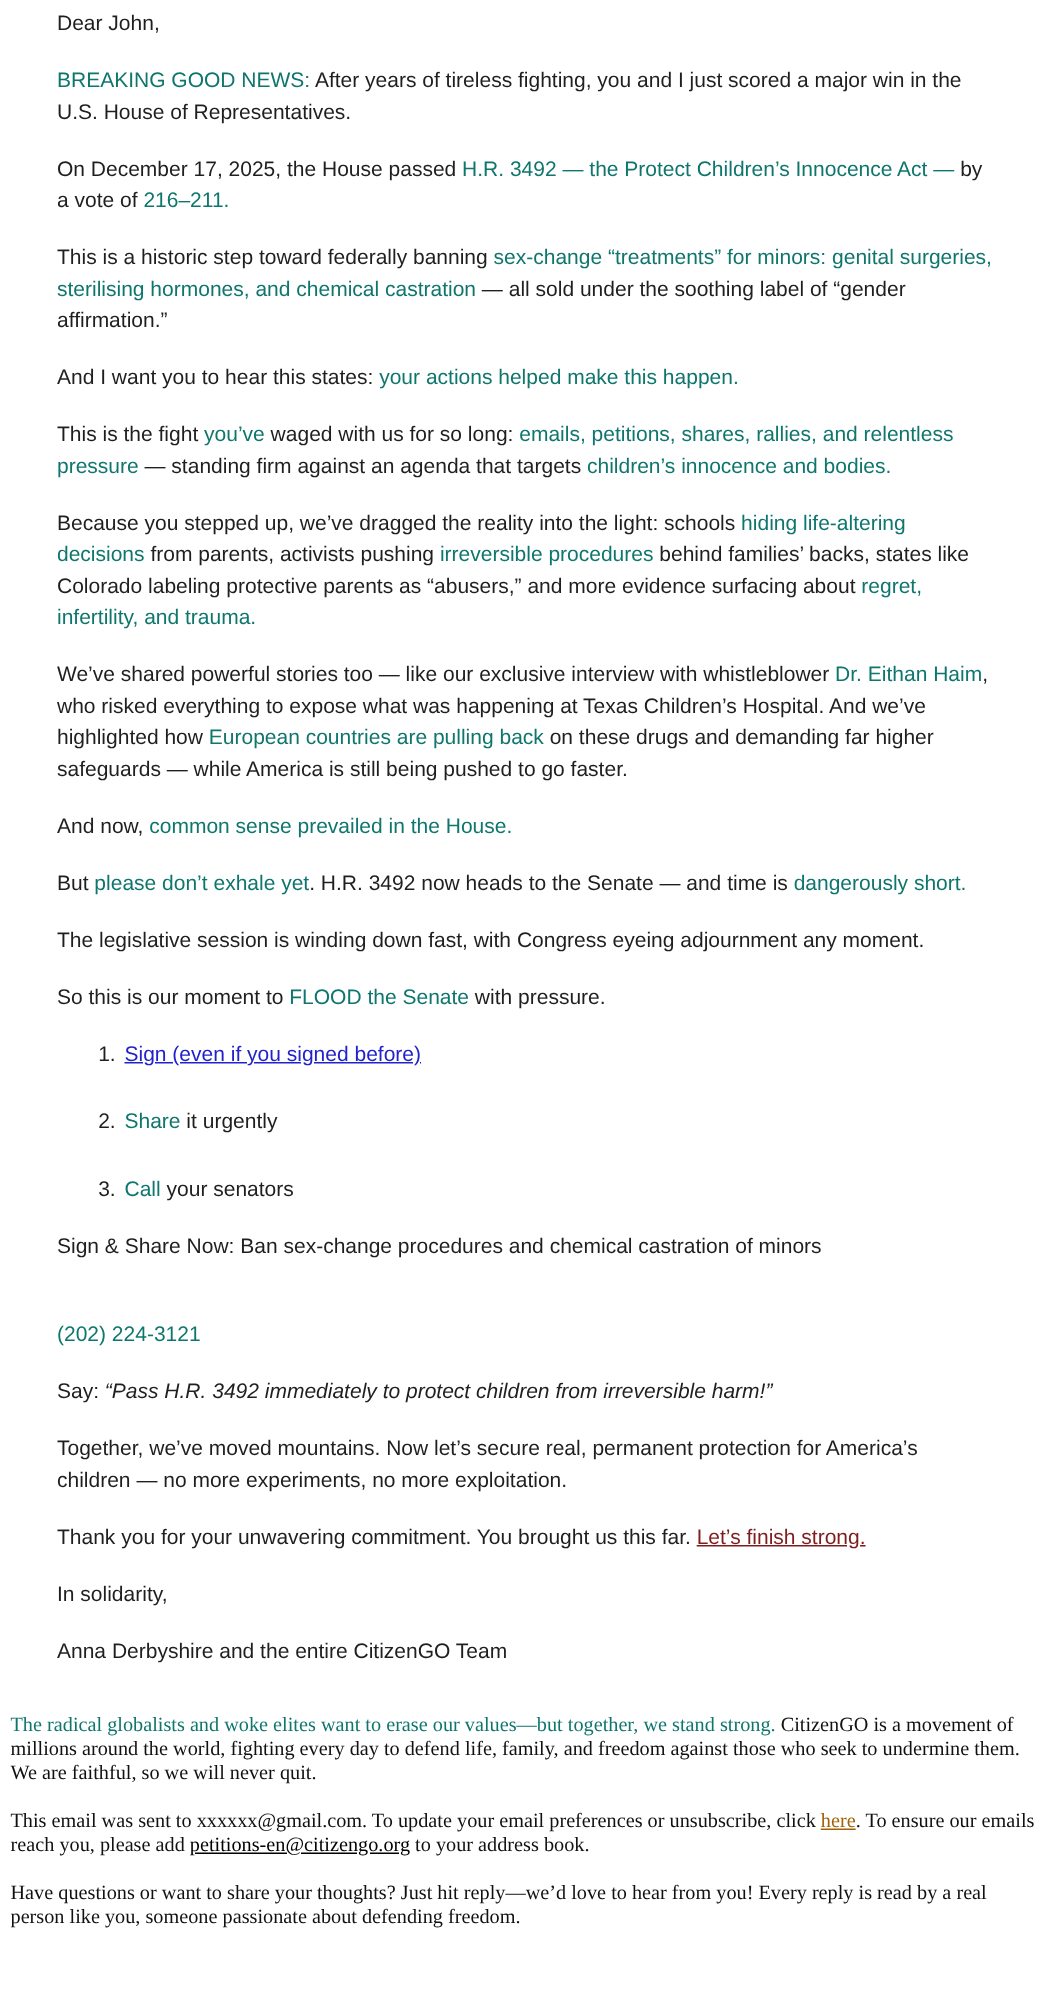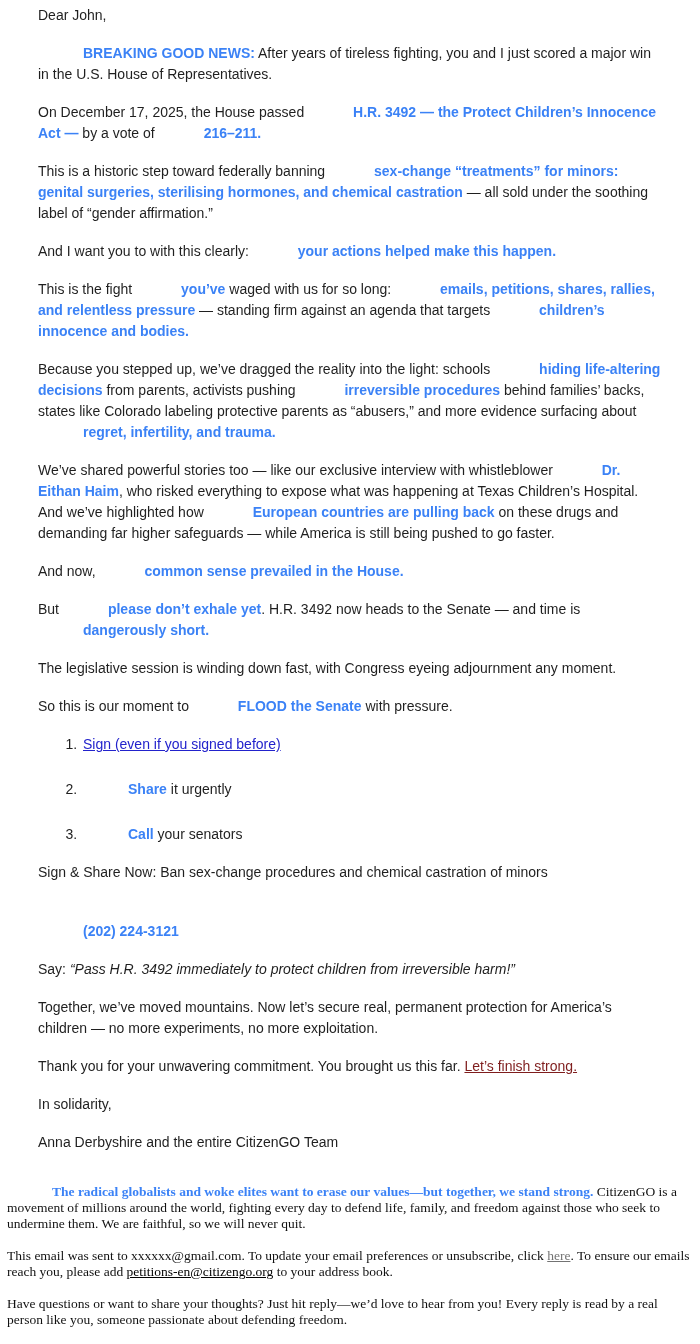--- a/index.html
+++ b/index.html
@@ -25,21 +25,21 @@
   .email-body ol {
     margin: 14px 0 17px 0;
     padding-left: 43px;
   }
   .email-body li {
     padding-left: 2px;
   }
   .email-body li:not(:last-child) {
     margin-bottom: 24px;
   }
-  .b { font-weight: bold; color: #3b82f6; margin-left: 45px; }
+  .b { font-weight: normal; color: #0f766e; }
   .i { font-style: italic; }
   a.link {
     text-decoration: underline;
     cursor: pointer;
   }
   .email-footer {
     padding: 10px 7px 6px 7px;
     font-family: "Liberation Serif", serif;
     font-size: 13.5px;
     line-height: 16px;
@@ -50,21 +50,21 @@
   }
 </style>
 </head>
 <body>
 
 <div class="email-body">
     <p><span>Dear John,</span></p>
     <p><span class="b">BREAKING GOOD NEWS:</span><span> After years of tireless fighting, you and I just scored a major win in the U.S. House of Representatives.</span></p>
     <p><span>On December 17, 2025, the House passed </span><span class="b">H.R. 3492 — the Protect Children’s Innocence Act —</span><span> by a vote of </span><span class="b">216–211.</span></p>
     <p><span>This is a historic step toward federally banning </span><span class="b">sex-change “treatments” for minors: genital surgeries, sterilising hormones, and chemical castration</span><span> — all sold under the soothing label of “gender affirmation.”</span></p>
-    <p><span>And I want you to with this clearly: </span><span class="b">your actions helped make this happen.</span></p>
+    <p><span>And I want you to hear this states: </span><span class="b">your actions helped make this happen.</span></p>
     <p><span>This is the fight </span><span class="b">you’ve</span><span> waged with us for so long: </span><span class="b">emails, petitions, shares, rallies, and relentless pressure</span><span> — standing firm against an agenda that targets </span><span class="b">children’s innocence and bodies.</span></p>
     <p><span>Because you stepped up, we’ve dragged the reality into the light: schools </span><span class="b">hiding life-altering decisions</span><span> from parents, activists pushing </span><span class="b">irreversible procedures</span><span> behind families’ backs, states like Colorado labeling protective parents as “abusers,” and more evidence surfacing about </span><span class="b">regret, infertility, and trauma.</span></p>
     <p><span>We’ve shared powerful stories too — like our exclusive interview with whistleblower </span><span class="b">Dr. Eithan Haim</span><span>, who risked everything to expose what was happening at Texas Children’s Hospital. And we’ve highlighted how </span><span class="b">European countries are pulling back</span><span> on these drugs and demanding far higher safeguards — while America is still being pushed to go faster.</span></p>
     <p><span>And now, </span><span class="b">common sense prevailed in the House.</span></p>
     <p><span>But </span><span class="b">please don’t exhale yet</span><span>. H.R. 3492 now heads to the Senate — and time is </span><span class="b">dangerously short.</span></p>
     <p><span>The legislative session is winding down fast, with Congress eyeing adjournment any moment.</span></p>
     <p><span>So this is our moment to </span><span class="b">FLOOD the Senate</span><span> with pressure.</span></p>
     <ol>
       <li><a href="#" class="link" style="color: rgb(34, 34, 204); text-align: center;">Sign (even if you signed before)</a></li>
       <li><span class="b">Share</span><span> it urgently</span></li>
@@ -73,15 +73,15 @@
     <p><span>Sign &amp; Share Now: Ban sex-change procedures and chemical castration of minors</span></p>
     <p><br><span class="b">(202) 224-3121</span></p>
     <p><span>Say: </span><span class="i">“Pass H.R. 3492 immediately to protect children from irreversible harm!”</span></p>
     <p><span>Together, we’ve moved mountains. Now let’s secure real, permanent protection for America’s children — no more experiments, no more exploitation.</span></p>
     <p><span>Thank you for your unwavering commitment. You brought us this far. </span><a href="#" class="link" style="color: #7f1d1d;">Let’s finish strong.</a></p>
     <p><span>In solidarity,</span></p>
     <p><span>Anna Derbyshire and the entire CitizenGO Team</span></p>
   </div>
 <div class="email-footer">
     <p><span class="b">The radical globalists and woke elites want to erase our values—but together, we stand strong.</span><span> CitizenGO is a movement of millions around the world, fighting every day to defend life, family, and freedom against those who seek to undermine them. We are faithful, so we will never quit.</span></p>
-    <p><span>This email was sent to xxxxxx@gmail.com. To update your email preferences or unsubscribe, click </span><a href="#" class="link" style="color: #737373;">here</a><span>. To ensure our emails reach you, please add </span><a href="#" class="link" style="color: #000000;">petitions-en@citizengo.org</a><span> to your address book.</span></p>
+    <p><span>This email was sent to xxxxxx@gmail.com. To update your email preferences or unsubscribe, click </span><a href="#" class="link" style="color: #a16207;">here</a><span>. To ensure our emails reach you, please add </span><a href="#" class="link" style="color: #000000;">petitions-en@citizengo.org</a><span> to your address book.</span></p>
     <p><span>Have questions or want to share your thoughts? Just hit reply—we’d love to hear from you! Every reply is read by a real person like you, someone passionate about defending freedom.</span></p>
   </div>
 
 </body></html>

